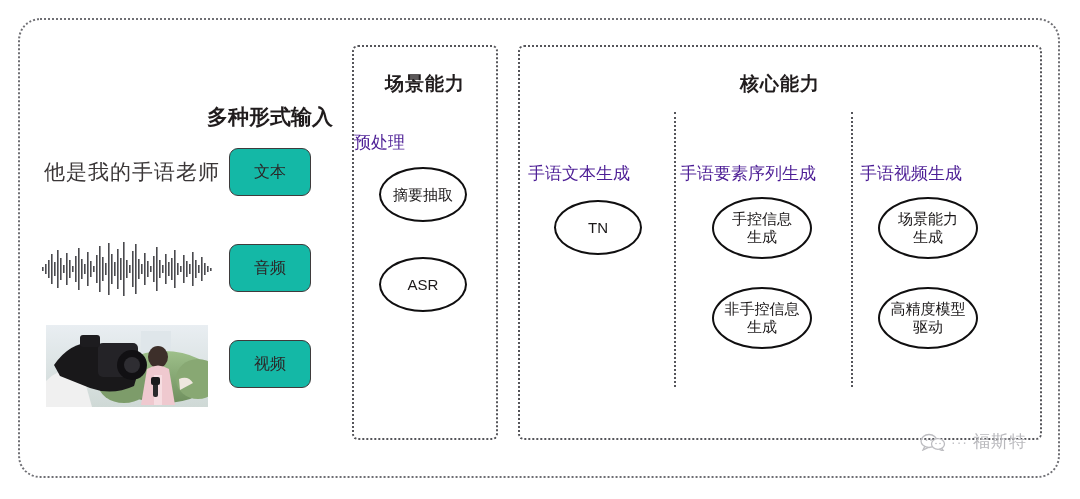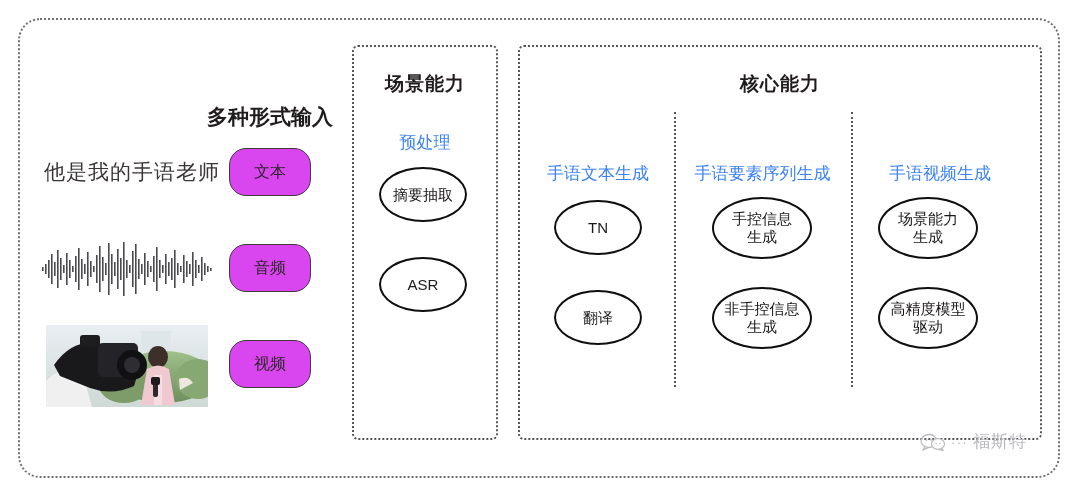--- a/index.html
+++ b/index.html
@@ -16,34 +16,34 @@
     position:absolute;border:2px dotted #55555a;border-radius:6px;box-sizing:border-box;
   }
   #panel-scene{left:352px;top:45px;width:146px;height:395px;}
   #panel-core{left:518px;top:45px;width:524px;height:395px;}
 
   .panel-title{
     position:absolute;left:0;right:0;top:24px;text-align:center;
     font-size:19px;font-weight:bold;letter-spacing:1px;color:#201c1d;
   }
   .sub-title{
-    position:absolute;text-align:center;font-size:17px;color:#3b82f6;
+    position:absolute;font-size:17px;color:#4c1d95;
   }
 
   
   .input-heading{
     position:absolute;left:200px;top:103px;width:140px;text-align:center;
     font-size:21px;font-weight:bold;color:#201c1d;
   }
   .sample-text{
     position:absolute;left:44px;top:158px;font-size:21px;color:#3a3637;letter-spacing:1px;font-family:Liberation Serif, serif;
   }
   .in-box{
-    position:absolute;width:82px;height:48px;border:1.6px solid #3f3b3c;border-radius:17px;
-    background:#d946ef;display:flex;align-items:center;justify-content:center;
+    position:absolute;width:82px;height:48px;border:1.6px solid #3f3b3c;border-radius:9px;
+    background:#14b8a6;display:flex;align-items:center;justify-content:center;
     font-size:16px;color:#2b2728;box-sizing:border-box;
   }
   #in-box-text{left:229px;top:148px;}
   #in-box-audio{left:229px;top:244px;}
   #in-box-video{left:229px;top:340px;}
 
   .waveform{position:absolute;left:42px;top:240px;width:172px;height:58px;}
   .thumb{
     position:absolute;left:46px;top:325px;width:162px;height:82px;overflow:hidden;
   }
@@ -183,21 +183,20 @@
 </div>
 
 <div class="panel" id="panel-core">
   <div class="panel-title">核心能力</div>
 
   <div class="vdiv" style="left:154px;top:65px;height:275px;"></div>
   <div class="vdiv" style="left:331px;top:65px;height:275px;"></div>
 
   <div class="sub-title" style="left:8px;width:140px;top:115px;">手语文本生成</div>
   <div class="ellipse ell-1" style="left:34px;top:153px;">TN</div>
-  <div class="ellipse ell-1" style="left:34px;top:243px;">翻译</div>
 
   <div class="sub-title" style="left:160px;width:165px;top:115px;">手语要素序列生成</div>
   <div class="ellipse ell-2" style="left:192px;top:150px;white-space:pre-line;">手控信息
 生成</div>
   <div class="ellipse ell-2" style="left:192px;top:240px;white-space:pre-line;">非手控信息
 生成</div>
 
   <div class="sub-title" style="left:340px;width:160px;top:115px;">手语视频生成</div>
   <div class="ellipse ell-2" style="left:358px;top:150px;white-space:pre-line;">场景能力
 生成</div>

